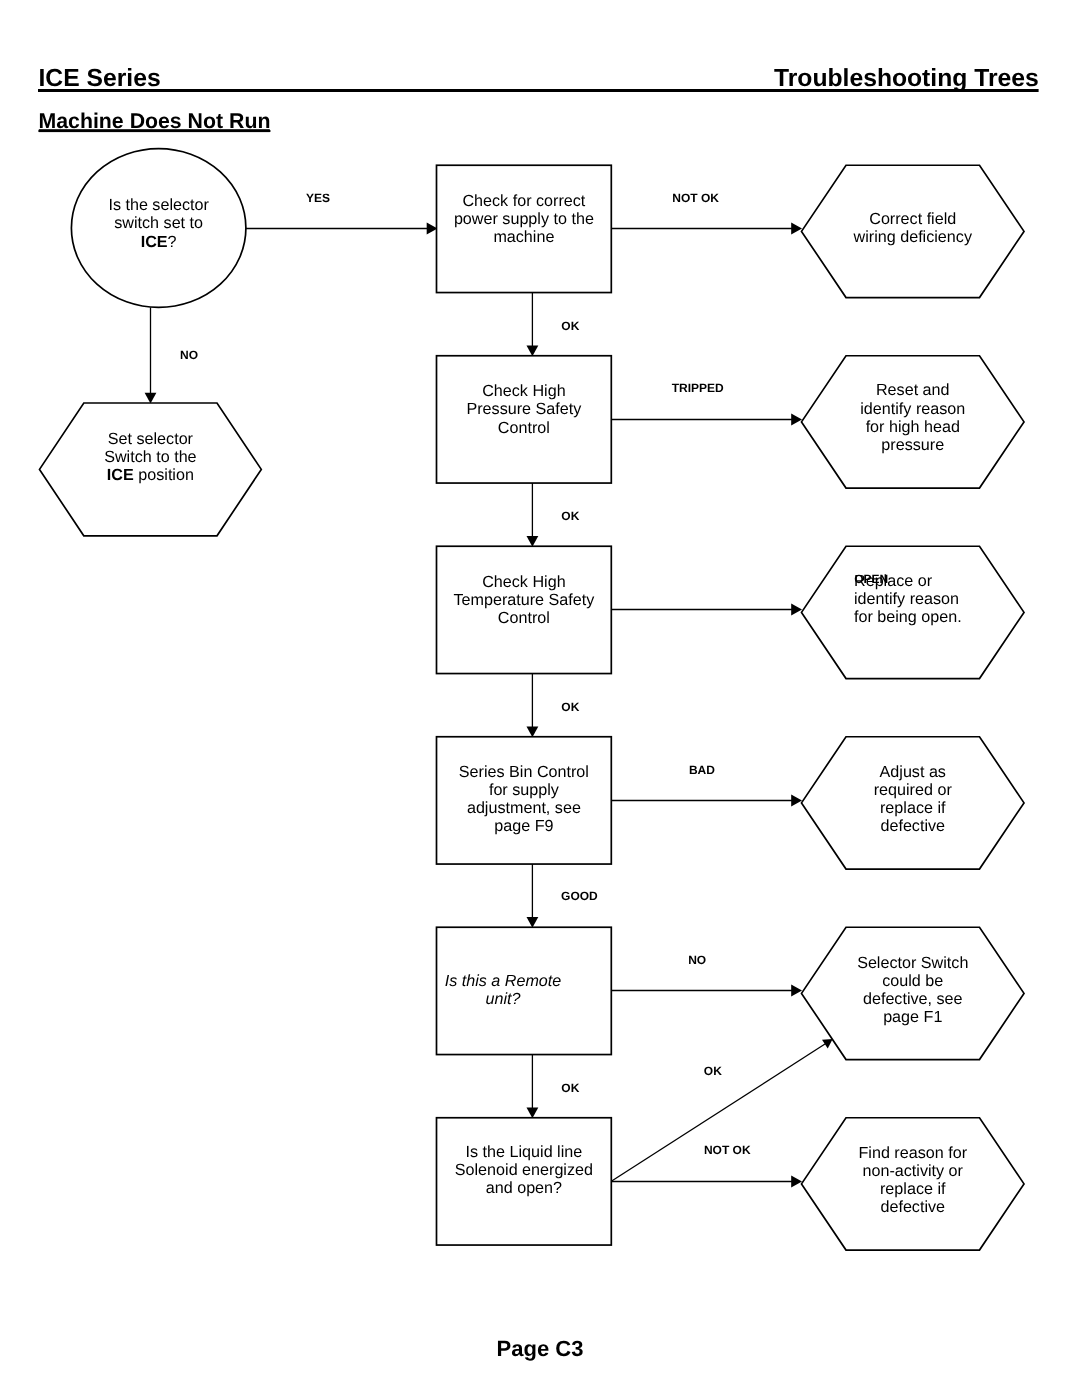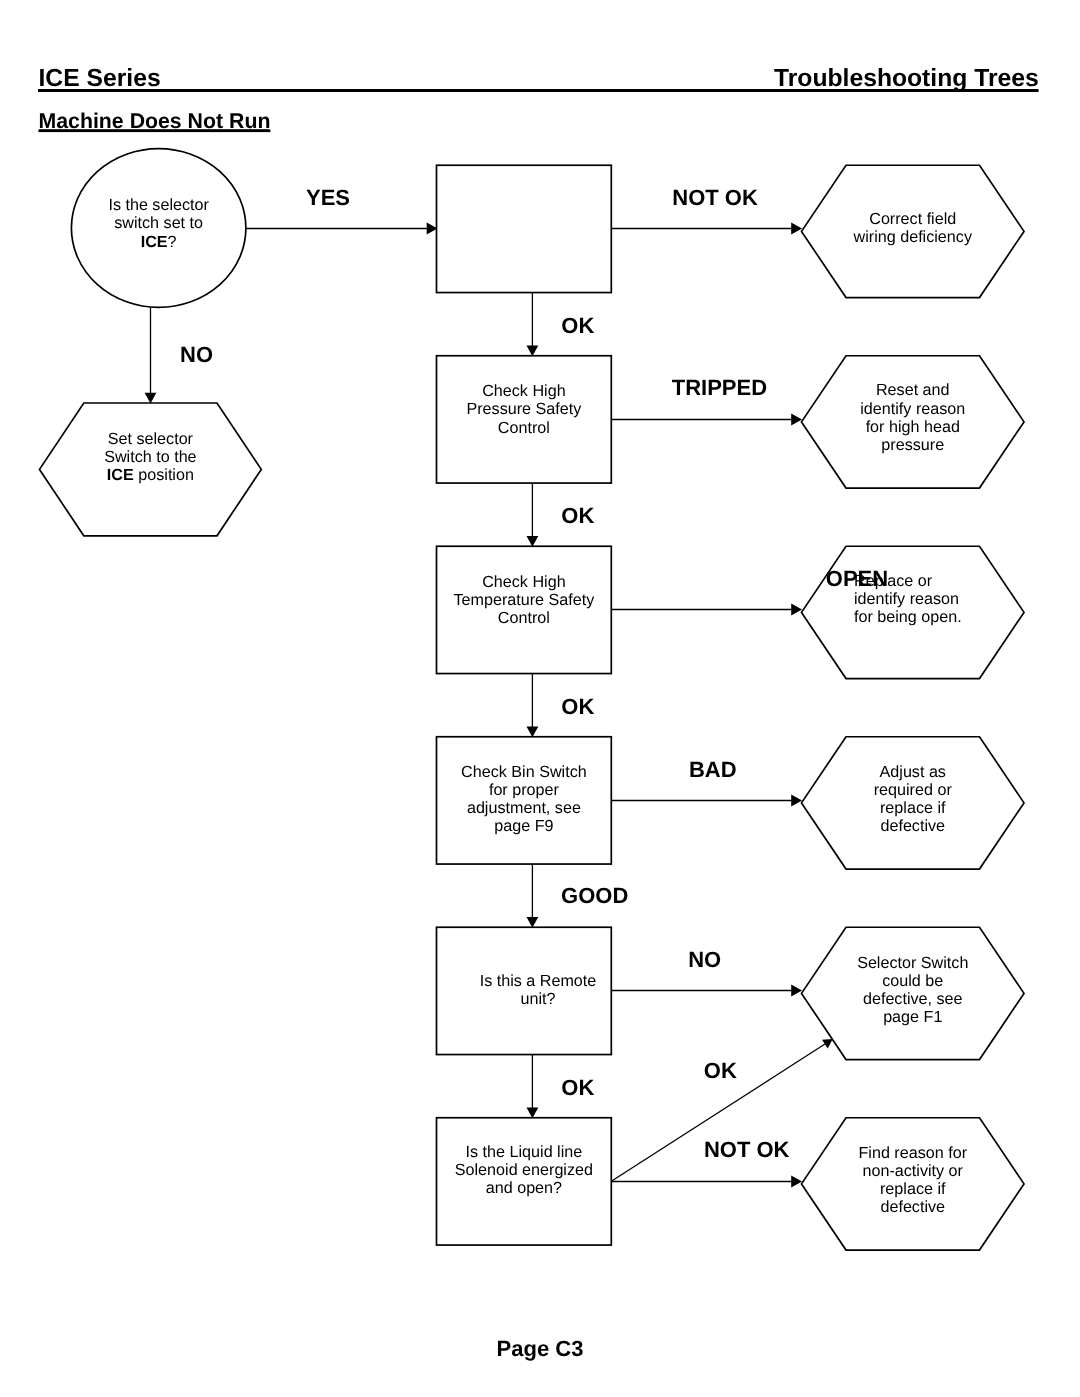--- a/index.html
+++ b/index.html
@@ -6,21 +6,21 @@
   html,body{margin:0;padding:0;}
   body{width:1080px;height:1397px;background:#ffffff;
        font-family:"Liberation Sans",sans-serif;color:#000;
        position:relative;overflow:hidden;
        -webkit-font-smoothing:antialiased;text-rendering:geometricPrecision;}
   #page{position:absolute;left:0;top:0;width:1080px;height:1397px;border-radius:22px;}
   #sheet{position:absolute;left:0;top:0;}
   .tblock{position:absolute;white-space:nowrap;}
   .body{font-size:16.15px;line-height:18.15px;text-align:center;font-weight:400;}
   .body b{font-weight:700;}
-  .lbl{font-size:22px;line-height:16.15px;font-weight:700;}
+  .lbl{font-size:12px;line-height:16.15px;font-weight:700;}
   .h1{font-size:24.7px;line-height:24.7px;font-weight:700;}
   .h2{font-size:21.3px;line-height:21.3px;font-weight:700;text-decoration:underline;}
   .foot{font-size:22px;line-height:19.6px;font-weight:700;}
 </style>
 </head>
 <body>
 
 <div id="page">
   <svg id="sheet" width="1080" height="1397" viewBox="0 0 1080 1397">
     <rect x="38" y="89.0" width="1000.6" height="3.0" fill="#000000"></rect>
@@ -105,20 +105,25 @@
       <div>switch set to</div>
       <div><b>ICE</b><span>?</span></div>
     </div>
   <div class="tblock body" style="left:50.40px;top:429.83px;width:200.00px;text-align:center;">
       <div>Set selector</div>
       <div>Switch to the</div>
       <div><b>ICE</b><span> position</span></div>
     </div>
   <div class="tblock lbl" style="left:306.00px;top:190.33px;width:200.00px;text-align:left;">YES</div>
   <div class="tblock lbl" style="left:180.00px;top:347.43px;width:200.00px;text-align:left;">NO</div>
+  <div class="tblock body" style="left:433.90px;top:192.03px;width:180.00px;text-align:center;">
+      <div>Check for correct</div>
+      <div>power supply to the</div>
+      <div>machine</div>
+    </div>
   <div class="tblock body" style="left:810.25px;top:209.93px;width:205.00px;text-align:center;">
       <div>Correct field</div>
       <div>wiring deficiency</div>
     </div>
   <div class="tblock body" style="left:433.90px;top:382.33px;width:180.00px;text-align:center;">
       <div>Check High</div>
       <div>Pressure Safety</div>
       <div>Control</div>
     </div>
   <div class="tblock body" style="left:810.25px;top:381.43px;width:205.00px;text-align:center;">
@@ -131,32 +136,32 @@
       <div>Check High</div>
       <div>Temperature Safety</div>
       <div>Control</div>
     </div>
   <div class="tblock body" style="left:854.00px;top:571.93px;width:205.00px;text-align:left;">
       <div>Replace or</div>
       <div>identify reason</div>
       <div>for being open.</div>
     </div>
   <div class="tblock body" style="left:433.90px;top:762.93px;width:180.00px;text-align:center;">
-      <div>Check Bin Switch</div>
-      <div>for proper</div>
+      <div>Series Bin Control</div>
+      <div>for supply</div>
       <div>adjustment, see</div>
       <div>page F9</div>
     </div>
   <div class="tblock body" style="left:810.25px;top:763.03px;width:205.00px;text-align:center;">
       <div>Adjust as</div>
       <div>required or</div>
       <div>replace if</div>
       <div>defective</div>
     </div>
-  <div class="tblock body" style="left:448px;top:971.53px;width:180.00px;text-align:center;">
+  <div class="tblock body" style="left:413px;top:971.53px;width:180.00px;text-align:center;font-style:italic;">
       <div>Is this a Remote</div>
       <div>unit?</div>
     </div>
   <div class="tblock body" style="left:810.25px;top:953.93px;width:205.00px;text-align:center;">
       <div>Selector Switch</div>
       <div>could be</div>
       <div>defective, see</div>
       <div>page F1</div>
     </div>
   <div class="tblock body" style="left:433.90px;top:1143.13px;width:180.00px;text-align:center;">

